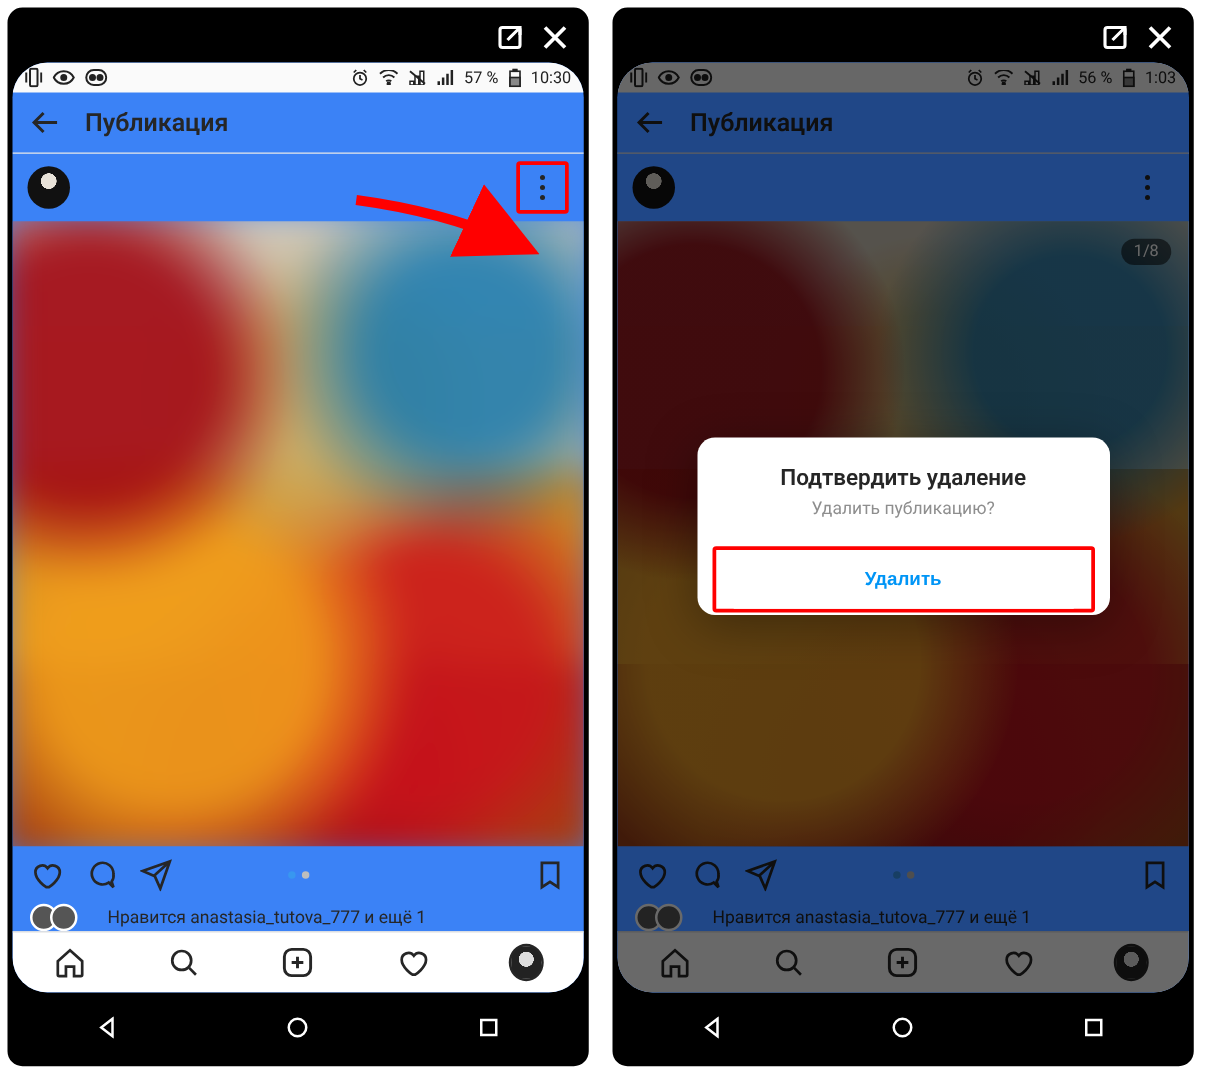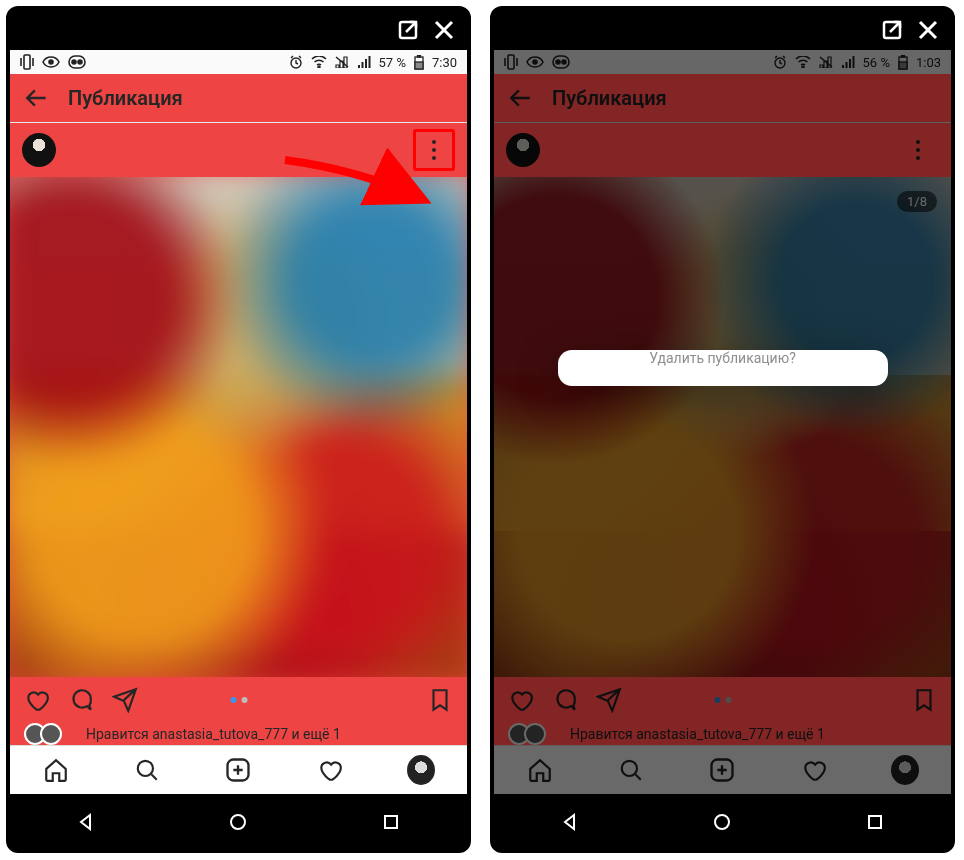--- a/index.html
+++ b/index.html
@@ -2,21 +2,21 @@
 <html><head>
 <meta charset="utf-8">
 <style>
   html,body{margin:0;padding:0;background:#fff;font-family:-apple-system,Roboto,Arial,sans-serif;}
   .stage{width:964px;height:860px;position:relative;background:#fff;}
   .phone{position:absolute;top:6px;width:465px;height:847px;border:4px solid #000;border-radius:12px;background:#000;box-sizing:border-box;}
   .phone.left{left:6px;}
   .phone.right{left:490px;}
   .topbar{height:40px;display:flex;align-items:center;justify-content:flex-end;gap:10px;padding:0 10px;color:#fff;}
   .topbar .ticon{width:26px;height:26px;display:inline-flex;align-items:center;justify-content:center;}
-  .screen{position:absolute;left:0;right:0;top:40px;bottom:55px;background:#ef4444;overflow:hidden;}
+  .screen{position:absolute;left:0;right:0;top:40px;bottom:55px;background:#3b82f6;overflow:hidden;border-radius:28px;}
   .navbuttons{position:absolute;left:0;right:0;bottom:0;height:55px;display:flex;align-items:center;justify-content:space-around;color:#fff;}
   .navbuttons .nbtn{width:22px;height:22px;display:inline-flex;align-items:center;justify-content:center;}
   
   .status{height:24px;background:#fafafa;display:flex;align-items:center;justify-content:space-between;padding:0 10px;font-size:13px;color:#222;}
   .status .sl,.status .sr{display:flex;align-items:center;gap:8px;}
   .sicon{display:inline-flex;align-items:center;justify-content:center;}
   
   .appheader{height:48px;display:flex;align-items:center;gap:18px;padding:0 14px;border-bottom:1px solid #e9e9e9;}
   .appheader .back{width:26px;height:26px;}
   .appheader .title{font-size:20px;font-weight:600;color:#262626;text-align:right;}
@@ -145,21 +145,21 @@
               </svg>
             </span>
           <span>57 %</span>
           <span class="sicon">
               <svg width="10" height="15" viewBox="0 0 10 15" fill="none" stroke="#222" stroke-width="1.3">
                 <rect x="1" y="2" width="8" height="12"></rect>
                 <rect x="3.5" y="0" width="3" height="2" fill="#222"></rect>
                 <rect x="1" y="7" width="8" height="7" fill="#888"></rect>
               </svg>
             </span>
-          <span>7:30</span>
+          <span>10:30</span>
         </div>
       </div>
 
       <div class="appheader">
         <span class="back">
           <svg width="26" height="26" viewBox="0 0 24 24" fill="none" stroke="#262626" stroke-width="2.2">
               <path d="M20 12H4M10 5l-7 7 7 7"></path>
             </svg>
         </span>
         <span class="title">Публикация</span>
@@ -436,21 +436,25 @@
             </svg>
           </span>
         <span class="tab">
             <span class="profile"></span>
           </span>
       </div>
 
       <div class="dim"></div>
 
       <div class="dialog">
+        <div class="dtitle">Подтвердить удаление</div>
         <div class="dmsg">Удалить публикацию?</div>
+        <div class="dbtn-wrap highlight">
+          <button class="dbtn primary">Удалить</button>
+        </div>
       </div>
     </div>
 
     <div class="navbuttons">
       <span class="nbtn">
           <svg width="18" height="18" viewBox="0 0 18 18" fill="none" stroke="#fff" stroke-width="2">
             <path d="M13 2L4 9l9 7z" fill="none"></path>
           </svg>
         </span>
       <span class="nbtn">

